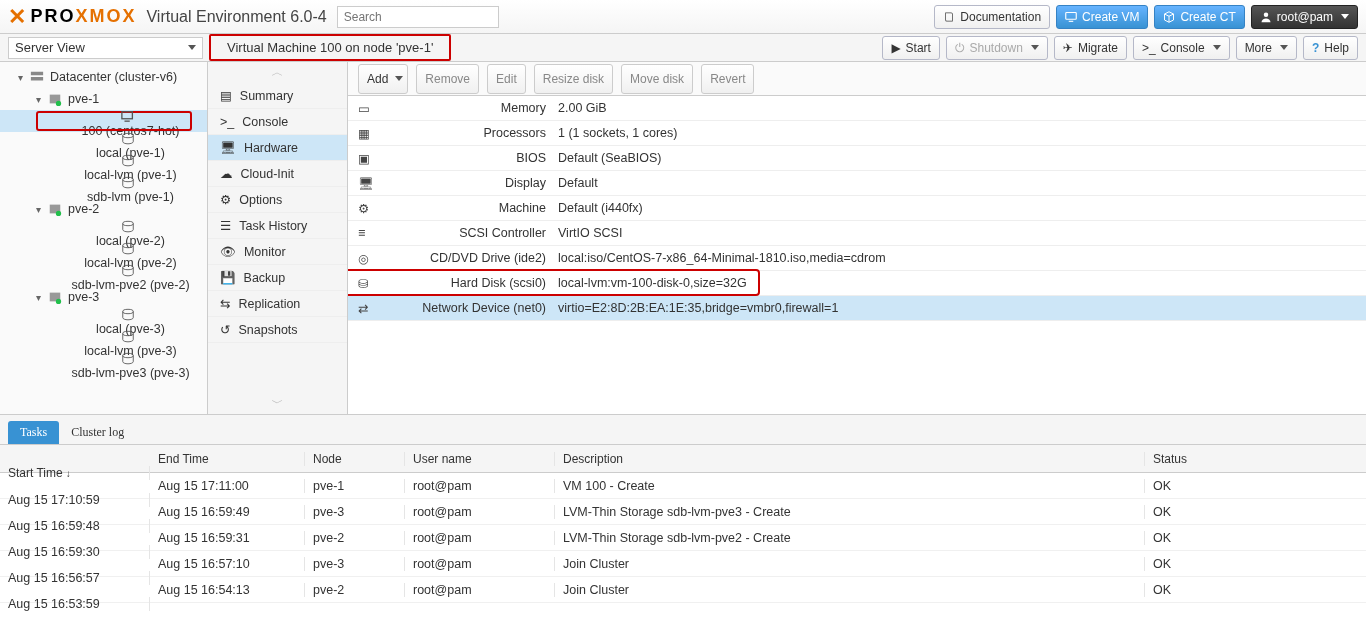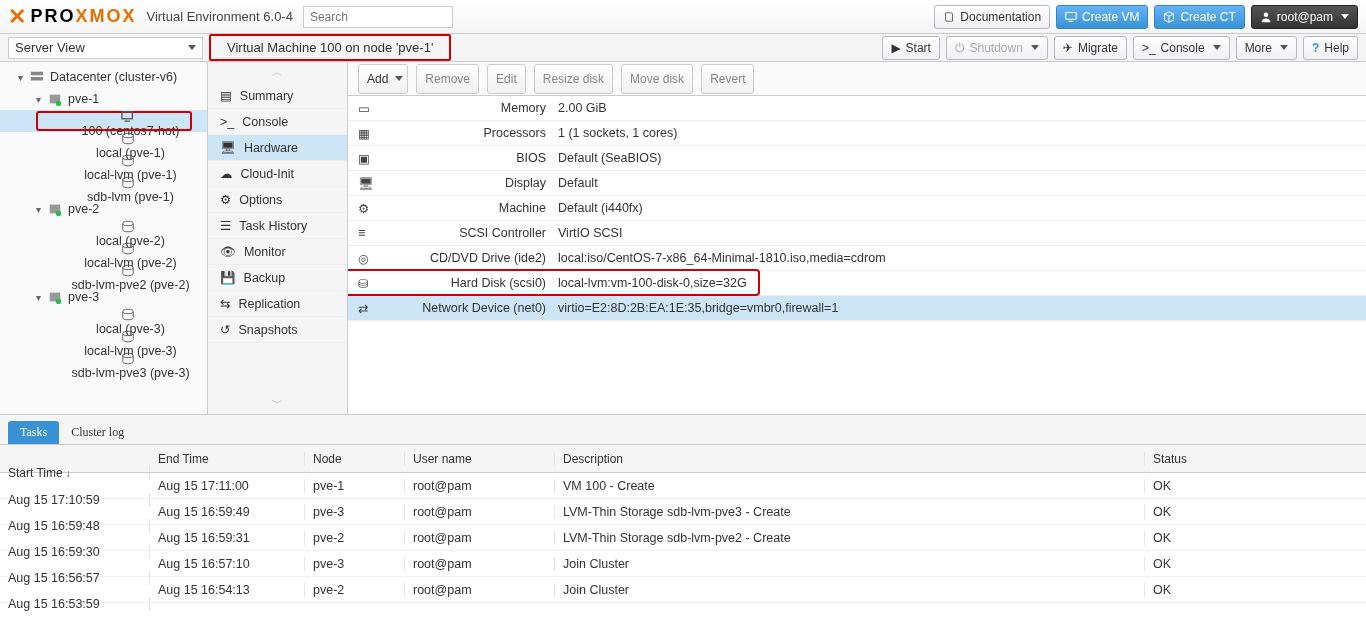--- a/index.html
+++ b/index.html
@@ -2,22 +2,22 @@
 <html><head>
 <meta charset="utf-8">
 <style>
 * { box-sizing: border-box; margin: 0; padding: 0; }
 body { font-family: "Helvetica Neue", Arial, sans-serif; font-size: 13px; color: #333; background: #fff; width: 1366px; height: 623px; overflow: hidden; }
 .topbar { height: 34px; background: linear-gradient(#fff,#f5f5f5); border-bottom: 1px solid #ccc; display: flex; align-items: center; padding: 0 8px; }
 .logo { display: flex; align-items: center; font-weight: bold; font-size: 18px; letter-spacing: 2px; margin-right: 10px; }
 .logo .x { color: #e57000; font-size: 22px; font-weight: bold; margin-right: 2px; }
 .logo .pro { color: #000; }
 .logo .mox { color: #e57000; }
-.ve-label { font-size: 13px; color: #444; margin-right: 10px; }
-.search { width: 150px; height: 22px; border: 1px solid #ccc; padding: 2px 6px; font-size: 12px; }
+.ve-label { font-size: 16px; color: #444; margin-right: 10px; }
+.search { width: 162px; height: 22px; border: 1px solid #ccc; padding: 2px 6px; font-size: 12px; }
 .topbar-right { margin-left: auto; display: flex; gap: 6px; }
 .btn { display: inline-flex; align-items: center; gap: 5px; height: 24px; padding: 0 8px; border: 1px solid #b5b8c8; border-radius: 3px; background: linear-gradient(#fff,#f0f0f0); font-size: 12px; cursor: pointer; }
 .btn.blue { background: linear-gradient(#66b3ff,#3892d3); color: #fff; border-color: #3582c4; }
 .btn.dark { background: linear-gradient(#555,#333); color: #fff; border-color: #222; }
 .btn.disabled { color:#aaa; }
 .ico { width: 12px; height: 12px; display: inline-block; }
 .dd-caret { width: 0; height: 0; border-left: 4px solid transparent; border-right: 4px solid transparent; border-top: 5px solid #555; margin-left: 3px; }
 .dd-caret.white { border-top-color: #fff; }
 .sv-bar { height: 28px; border-bottom: 1px solid #ccc; display:flex; align-items:center; padding: 0 8px; background:#f5f5f5;justify-content:space-between;}
 .sv-label { flex: 0 0 195px; border: 1px solid #ccc; height:22px; display:flex; align-items:center; padding:0 6px; background:#fff; justify-content: space-between;}

